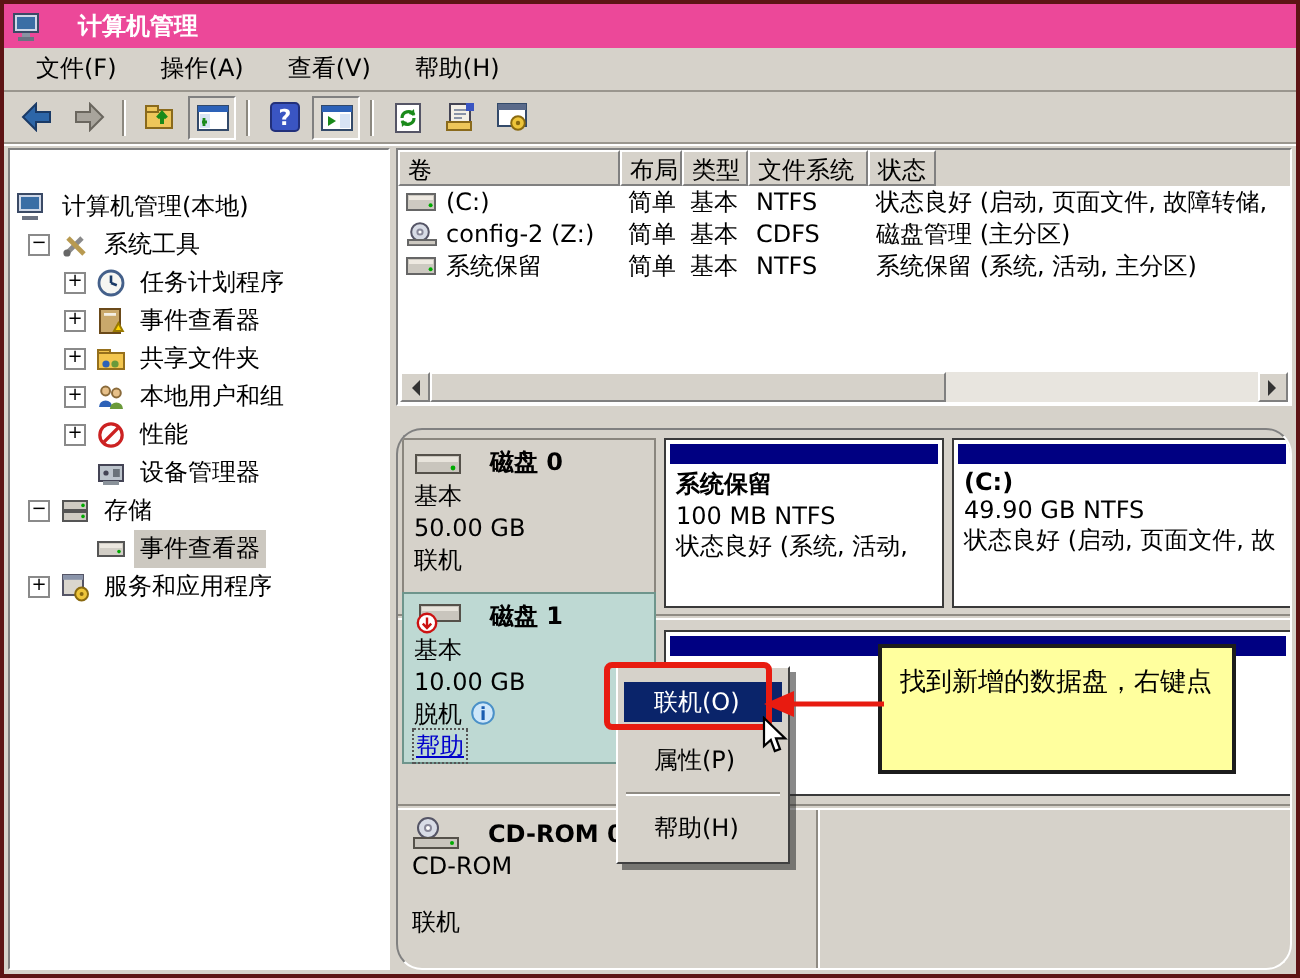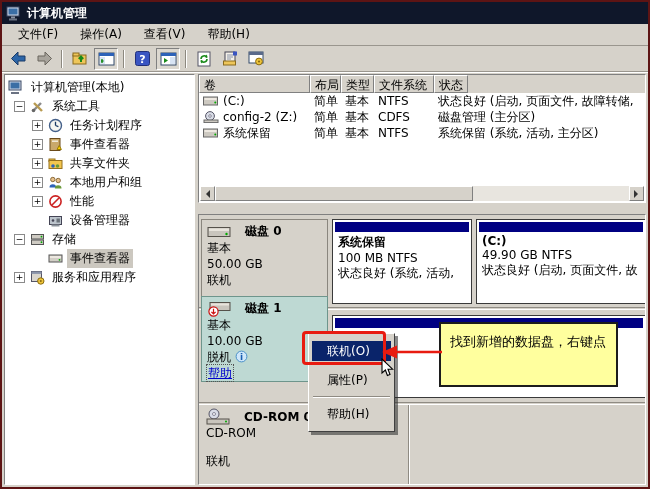--- a/index.html
+++ b/index.html
@@ -3,35 +3,35 @@
 <meta charset="utf-8">
 <style>
   * { box-sizing: border-box; margin: 0; padding: 0; }
   html,body { width:650px; height:489px; overflow:hidden; }
   body { font-family: "DejaVu Sans", "Liberation Sans", sans-serif; font-size: 12px; color:#000; }
 
   .window { position:relative; width:650px; height:489px; border:2px solid #5d1414;
             background:#d6d2ca; overflow:hidden; }
 
   
-  .titlebar { height:22px; background:#0f172a; display:flex; align-items:center; gap:5px;
+  .titlebar { height:22px; background:#ec4899; display:flex; align-items:center; gap:17px;
               padding:0 4px; color:#fff; font-weight:bold;text-align:center; }
   .menubar { height:22px; display:flex; align-items:center; padding-left:6px; gap:2px;
              border-bottom:1px solid #9a968e; box-shadow:0 1px 0 #fff; background:#d6d2ca; }
   .menubar .mitem { padding:3px 10px; }
   .toolbar { height:26px; display:flex; align-items:center; padding-left:4px; gap:2px;
              border-bottom:1px solid #9a968e; box-shadow:0 1px 0 #fff; background:#d6d2ca; }
   .tbtn { width:24px; height:22px; display:flex; align-items:center; justify-content:center; }
   .tbtn.pressed { border:1px solid; border-color:#808080 #fff #fff #808080; background:#dcd8d0; }
   .tsep { width:2px; height:18px; border-left:1px solid #8c887f; border-right:1px solid #fff; margin:0 3px; }
 
   
   .main { display:flex; height:415px; padding:2px; gap:3px; }
   .sunken { border:1px solid; border-color:#808080 #fff #fff #808080; }
-  .tree-pane { width:191px; background:#fff; overflow:hidden; padding-top:3px; }
+  .tree-pane { width:191px; background:#fff; overflow:hidden; padding-top:19px; }
   .right-col { flex:1; display:flex; flex-direction:column; min-width:0; }
 
   
   .trow { display:flex; align-items:center; height:19px; white-space:nowrap; }
   .trow .exp { width:11px; height:11px; border:1px solid #8a8a8a; background:#fff; font-size:9px;
                line-height:9px; text-align:center; margin-right:5px; flex:none; color:#000; }
   .trow .expspace { width:16px; flex:none; }
   .trow svg { flex:none; margin-right:4px; }
   .trow .tlabel { padding:1px 3px; }
   .trow.sel .tlabel { background:#ccc8c0; }
@@ -49,21 +49,21 @@
   .sbtn { width:15px; height:15px; background:#d6d2ca; border:1px solid; border-color:#fff #808080 #808080 #fff;
           display:flex; align-items:center; justify-content:center; flex:none; }
   .sthumb { width:58%; height:15px; background:#d6d2ca; border:1px solid; border-color:#fff #808080 #808080 #fff; }
   .tri { width:0; height:0; border:4px solid transparent; }
   .tri.left { border-right-color:#333; margin-left:-3px; }
   .tri.right { border-left-color:#333; margin-right:-3px; }
 
   .vsplit { height:11px; }
 
   
-  .disk-pane { flex:1; background:#d6d2ca; position:relative; overflow:hidden; }
+  .disk-pane { flex:1; background:#d6d2ca; position:relative; overflow:hidden;border-radius:13px; }
   .dlabel { position:absolute; left:2px; width:127px; border:1px solid #8a867e; padding:3px 5px; }
   .dhead { display:flex; align-items:center; gap:14px; font-weight:bold; }
   .dline { line-height:16px; white-space:nowrap; }
   .rowsep { position:absolute; left:0; right:0; height:3px; border-top:1px solid #8f8b83; border-bottom:1px solid #fff; }
   .part { position:absolute; background:#fff; border:1px solid #3a3a3a; padding:2px; overflow:hidden; }
   .pband { height:10px; background:#000082; }
   .part .pname { font-weight:bold; padding:2px 3px 0; white-space:nowrap; }
   .part .ptext { padding:0 3px; line-height:15px; white-space:nowrap; }
   .dlabel.offline { background:#bed9d3; border-color:#6e958c; }
   .helplink { color:#0000cc; text-decoration:underline; outline:1px dotted #555; display:inline-block; padding:0 1px; }

